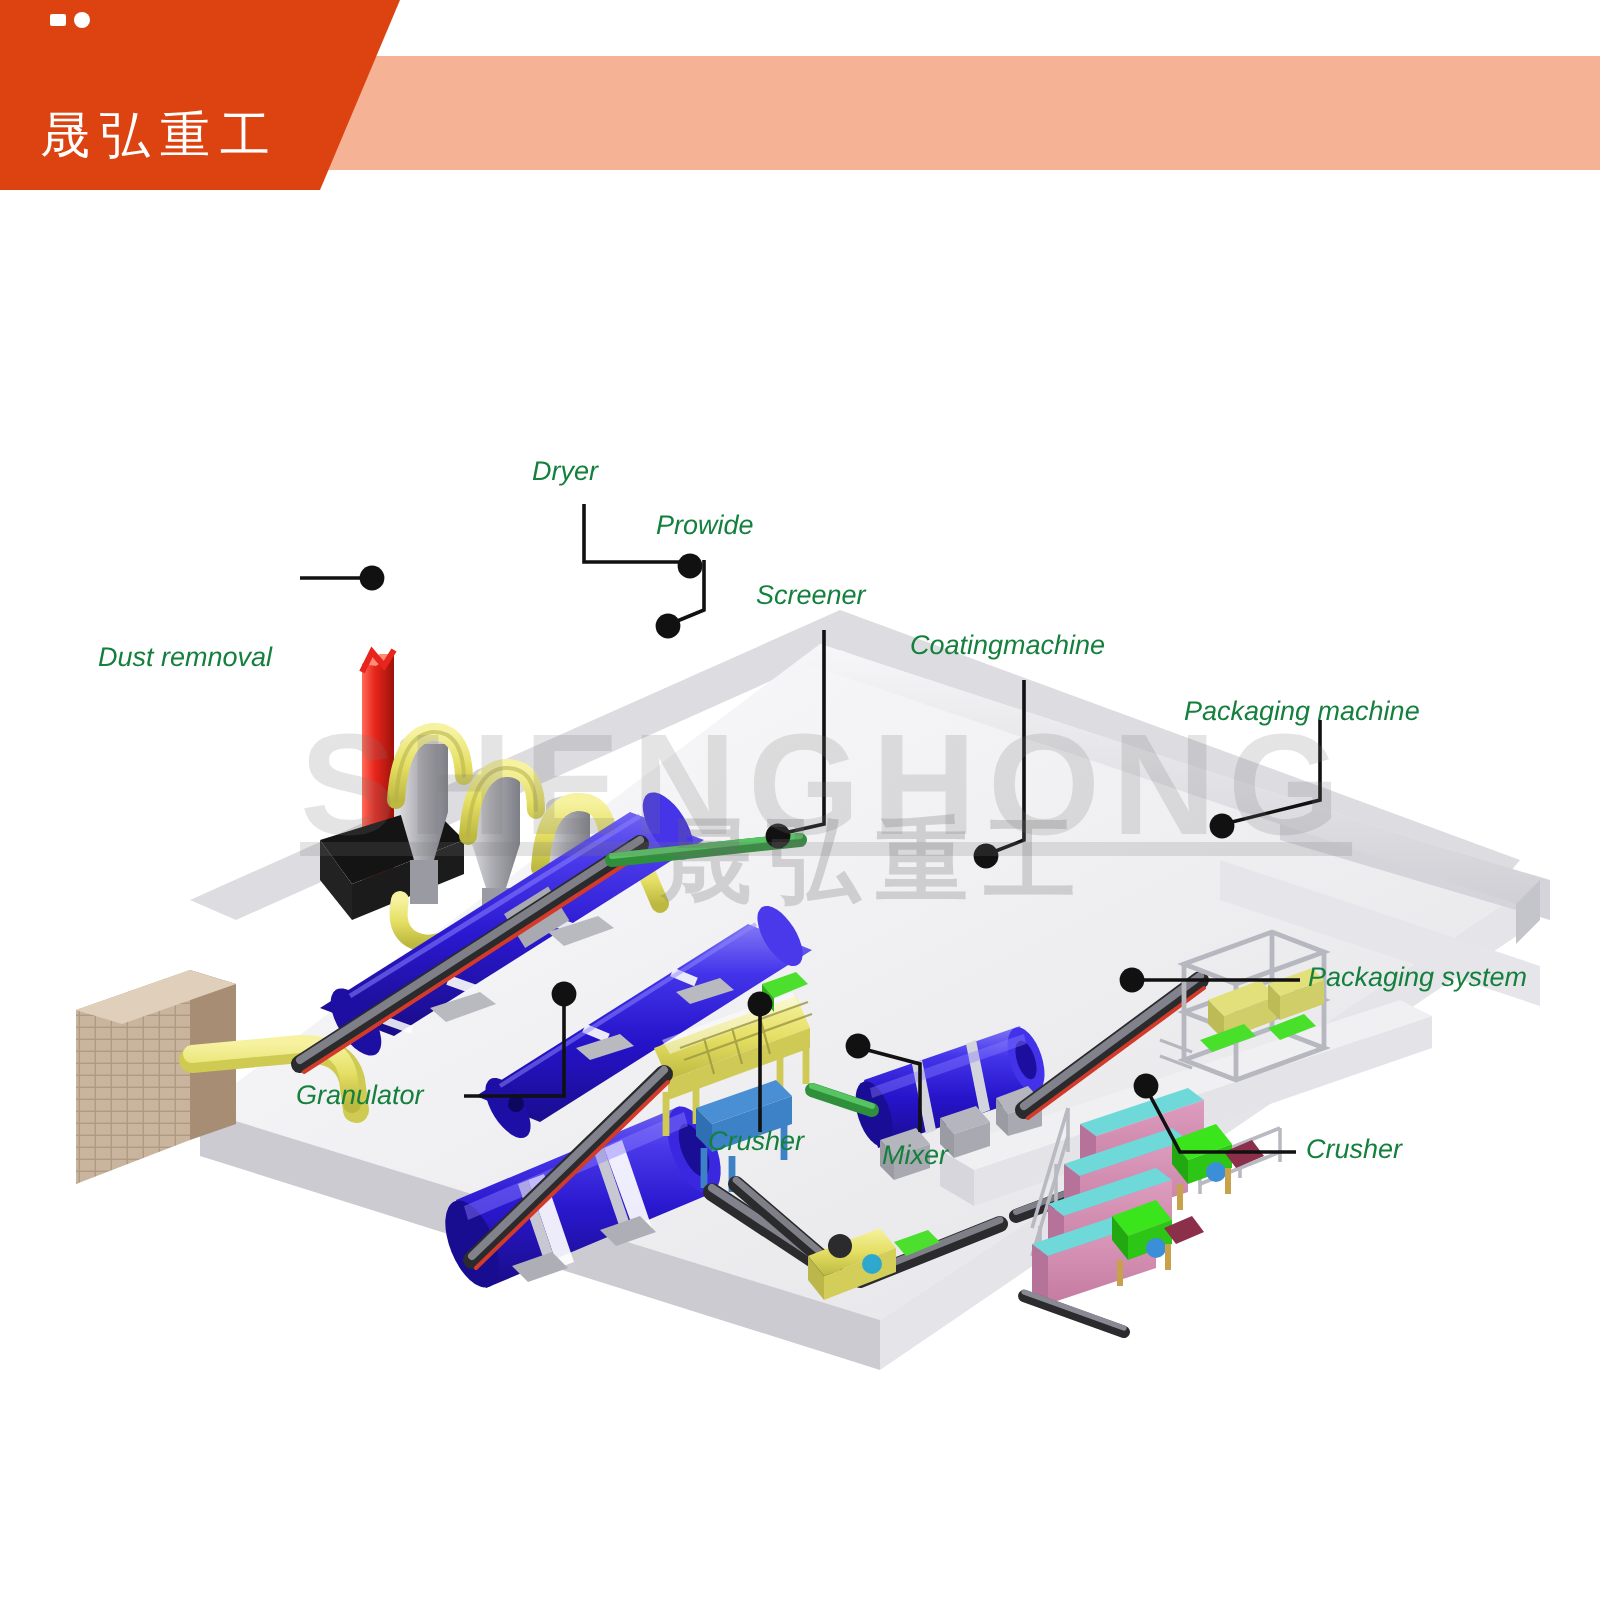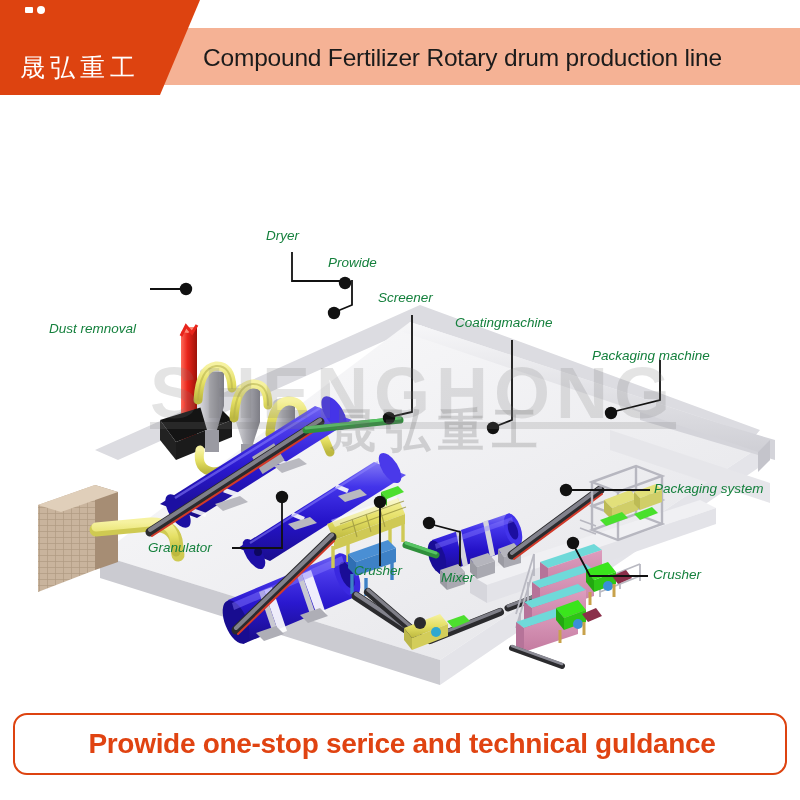--- a/index.html
+++ b/index.html
@@ -87,21 +87,20 @@
     letter-spacing:8px;white-space:nowrap;
   }
 </style>
 </head>
 <body>
 
 <div id="root">
 
   <div class="header">
     <div class="title-bar"></div>
-    <div class="title-text">Compound Fertilizer Rotary drum production line</div>
 
     <div class="logo-block">
       <div class="logo-dots">
         <div class="dot-sq"></div>
           <div class="dot-rd"></div>
       </div>
       <div class="logo-cn">晟弘重工</div>
     </div>
   </div>
 
@@ -549,17 +548,14 @@
     <div class="lbl" style="left:378px;top:190px;">Screener</div>
     <div class="lbl" style="left:455px;top:215px;text-align:center;">Coatingmachine</div>
     <div class="lbl" style="left:592px;top:248px;">Packaging machine</div>
     <div class="lbl" style="left:654px;top:381px;">Packaging system</div>
     <div class="lbl" style="left:653px;top:467px;">Crusher</div>
     <div class="lbl" style="left:441px;top:470px;">Mixer</div>
     <div class="lbl" style="left:354px;top:463px;">Crusher</div>
     <div class="lbl" style="left:148px;top:440px;">Granulator</div>
   </div>
 
-  <div class="footer">
-    <div class="footer-text">Prowide one-stop serice and technical guldance</div>
-  </div>
 
 </div>
 
 </body></html>

